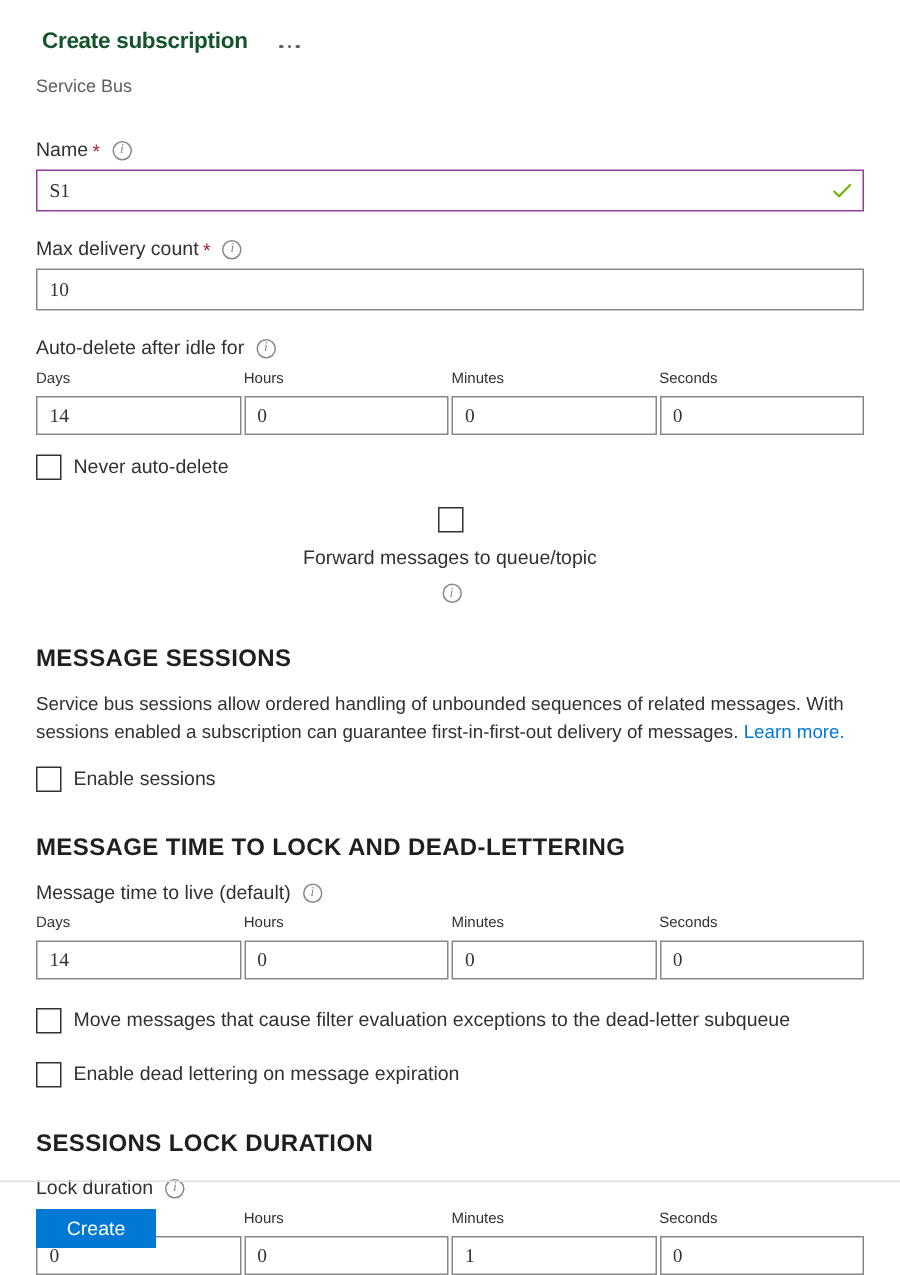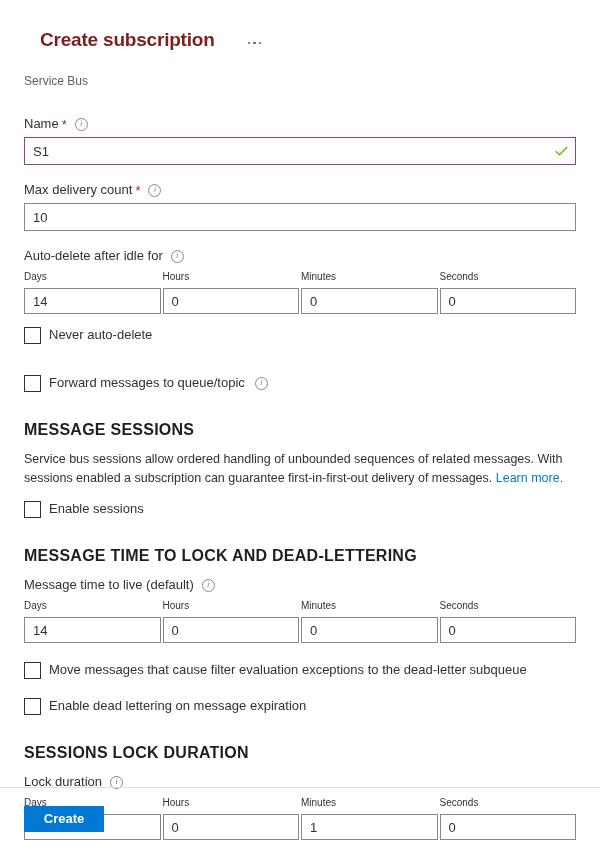--- a/index.html
+++ b/index.html
@@ -21,26 +21,26 @@
   .blade-header {
     padding: 10px 24px 0 24px;
     position: relative;
   }
   .title-row {
     display: flex;
     align-items: center;
     gap: 14px;
   }
   .blade-title {
-    font-size: 19px;
+    font-size: 15px;
     font-weight: bold;
     letter-spacing: -0.2px;
-    color: #7f1d1d;
+    color: #14532d;
     line-height: 28px;
-    margin: 16px;
+    margin: 4px;
     white-space: nowrap;
   }
   .ellipsis-btn {
     display: inline-flex;
     align-items: center;
     justify-content: center;
     gap: 3px;
     height: 20px;
     padding: 0 3px;
     margin-top: 6px;
@@ -101,21 +101,21 @@
     position: relative;
     top: 0px;
   }
   .info-icon span { position: relative; top: -0.5px; }
 
   .txt-input {
     width: 100%;
     height: 28px;
     border: 1px solid #8a8886;
     background: #fff;
-    font-family: Liberation Sans, sans-serif;
+    font-family: Liberation Serif, serif;
     font-size: 13px;
     color: #323130;
     padding: 0 8px;
     outline: none;
     display: block;
   }
   .txt-input::placeholder { color: #a19f9d; }
 
   .input-wrap { position: relative; }
   .input-wrap.valid .txt-input {
@@ -213,21 +213,20 @@
     border: none;
     height: 26px;
     min-width: 80px;
     padding: 0 14px;
     font-family: "Liberation Sans", sans-serif;
     font-size: 13px;
     cursor: pointer;
     display: inline-block;
     line-height: 26px;
     text-align: center;
-    font-weight: bold;
   }
 </style>
 </head>
 <body>
 
 <div class="blade-header">
   <div class="title-row">
     <h1 class="blade-title">Create subscription</h1>
     <div class="ellipsis-btn">
       <span class="dot"></span>
@@ -294,21 +293,21 @@
         <input class="txt-input" type="text" value="0" style="">
       </div>
     </div>
 
     <div class="cb-row">
       <span class="cb-box"></span>
       <span class="cb-label">Never auto-delete</span>
     </div>
   </div>
 
-  <div class="cb-row" style="margin-top:30px;">
+  <div class="cb-row" style="margin-top:18px;flex-direction:column;">
     <span class="cb-box"></span>
     <span class="cb-label">Forward messages to queue/topic</span>
     <span class="info-icon" style="margin-left:2px;">
         <span>i</span>
       </span>
   </div>
 
   <div class="section-head">MESSAGE SESSIONS</div>
   <div class="section-desc"><span>Service bus sessions allow ordered handling of unbounded sequences of related messages. With sessions enabled a subscription can guarantee first-in-first-out delivery of messages. </span><a class="link">Learn more.</a></div>
   <div class="cb-row">

